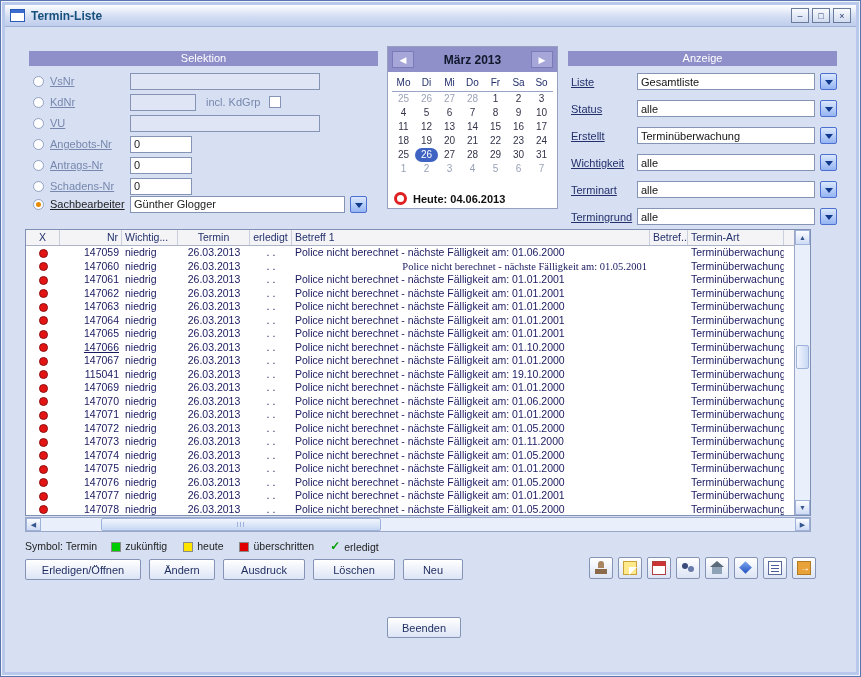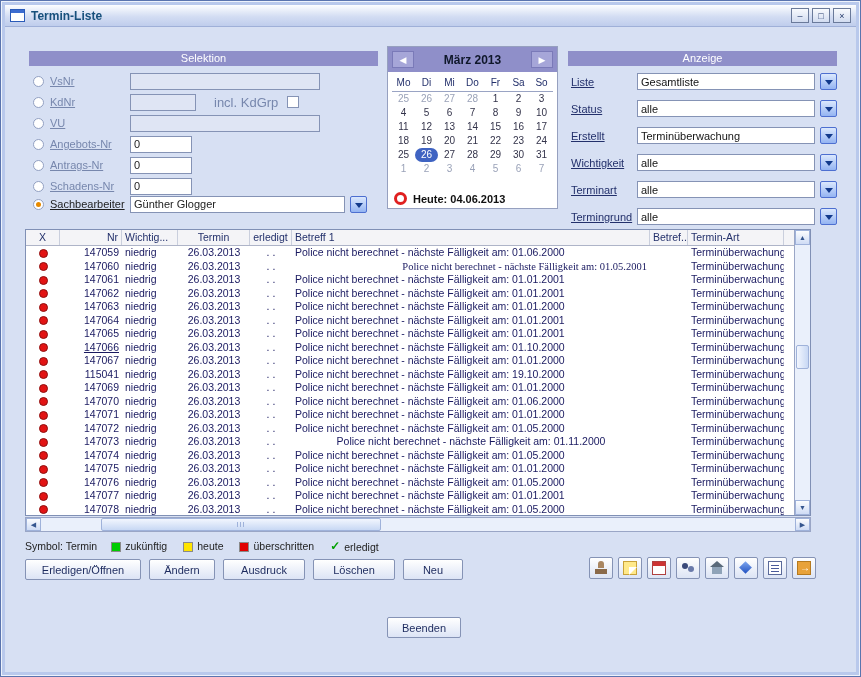--- a/index.html
+++ b/index.html
@@ -20,21 +20,21 @@
   .hdrbar{position:absolute;height:15px;background:#8f8fc9;color:#fff;font-size:11px;text-align:center;line-height:15px}
   
   .sel-row{position:absolute;left:32px;display:flex;align-items:center;height:18px}
   .radio{width:11px;height:11px;border-radius:50%;border:1px solid #92a0c2;background:#fff;margin-right:6px;flex:none}
   .radio.on::after{content:"";display:block;width:5px;height:5px;border-radius:50%;background:#e78a00;margin:2px}
   .sel-lbl{font-size:11px;color:#7787ad;text-decoration:underline;width:80px;flex:none;white-space:nowrap}
   .sel-lbl.active{color:#1d1d1d}
   .inp{height:17px;border:1px solid #8593b5;background:#fff;font-size:11px;padding:0 3px;font-family:inherit;color:#222}
   .inp.dis{background:#dfe5f4}
   .inp.long{width:190px}.inp.small{width:66px}.inp.num{width:62px}.inp.combo{width:215px}
-  .mini-lbl{font-size:13px;color:#7787ad;margin-left:18px;white-space:nowrap}
+  .mini-lbl{font-size:11px;color:#7787ad;margin-left:10px;white-space:nowrap}
   .chk{width:12px;height:12px;border:1px solid #8593b5;background:#fff;margin-left:9px;flex:none}
   .drop{width:17px;height:17px;border:1px solid #4d6fd0;border-radius:2px;margin-left:5px;flex:none;
     background:linear-gradient(#dbe8fd,#94b4f2);display:flex;align-items:flex-start;justify-content:center;padding:0}
   .drop::after{content:"";border:4px solid transparent;border-top:5px solid #123a8c;margin-top:6px}
   
   #calendar{position:absolute;left:386px;top:45px;width:171px;height:163px;background:#fff;border:1px solid #96a0bf}
   .cal-header{height:25px;background:#8f8fc9;display:flex;align-items:center;justify-content:space-between;padding:0 4px}
   .cal-nav{width:22px;height:17px;background:#a6a6d8;border:1px solid #7a7ab8;color:#fff;font-size:9px;
     display:flex;align-items:center;justify-content:center;padding:0;font-family:inherit}
   .cal-nav.prev::after{content:"\25C0";color:#fff}
@@ -416,21 +416,21 @@
             <div class="td" style="width: 358px; text-align: left;">Police nicht berechnet - nächste Fälligkeit am: 01.05.2000</div>
             <div class="td" style="width: 38px; text-align: left;"></div>
             <div class="td" style="width: 96px; text-align: left;">Terminüberwachung</div>
           </div>
           <div class="trow">
             <div class="td" style="width: 34px; text-align: center;"><span class="dot"></span></div>
             <div class="td" style="width: 62px; text-align: right;">147073</div>
             <div class="td" style="width: 56px; text-align: left;">niedrig</div>
             <div class="td" style="width: 72px; text-align: center;">26.03.2013</div>
             <div class="td" style="width: 42px; text-align: center;">. .</div>
-            <div class="td" style="width: 358px; text-align: center;">Police nicht berechnet - nächste Fälligkeit am: 01.11.2000</div>
+            <div class="td" style="width: 358px; text-align: left;">Police nicht berechnet - nächste Fälligkeit am: 01.11.2000</div>
             <div class="td" style="width: 38px; text-align: left;"></div>
             <div class="td" style="width: 96px; text-align: left;">Terminüberwachung</div>
           </div>
           <div class="trow">
             <div class="td" style="width: 34px; text-align: center;"><span class="dot"></span></div>
             <div class="td" style="width: 62px; text-align: right;">147074</div>
             <div class="td" style="width: 56px; text-align: left;">niedrig</div>
             <div class="td" style="width: 72px; text-align: center;">26.03.2013</div>
             <div class="td" style="width: 42px; text-align: center;">. .</div>
             <div class="td" style="width: 358px; text-align: left;">Police nicht berechnet - nächste Fälligkeit am: 01.05.2000</div>

